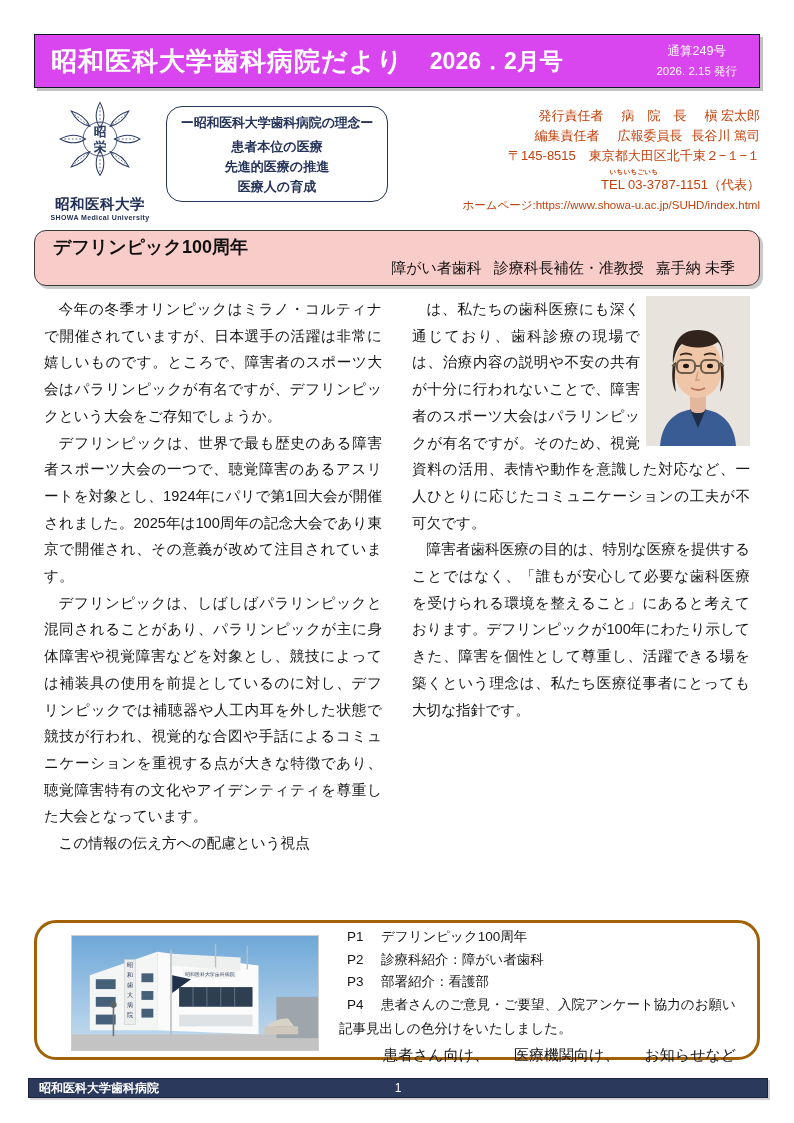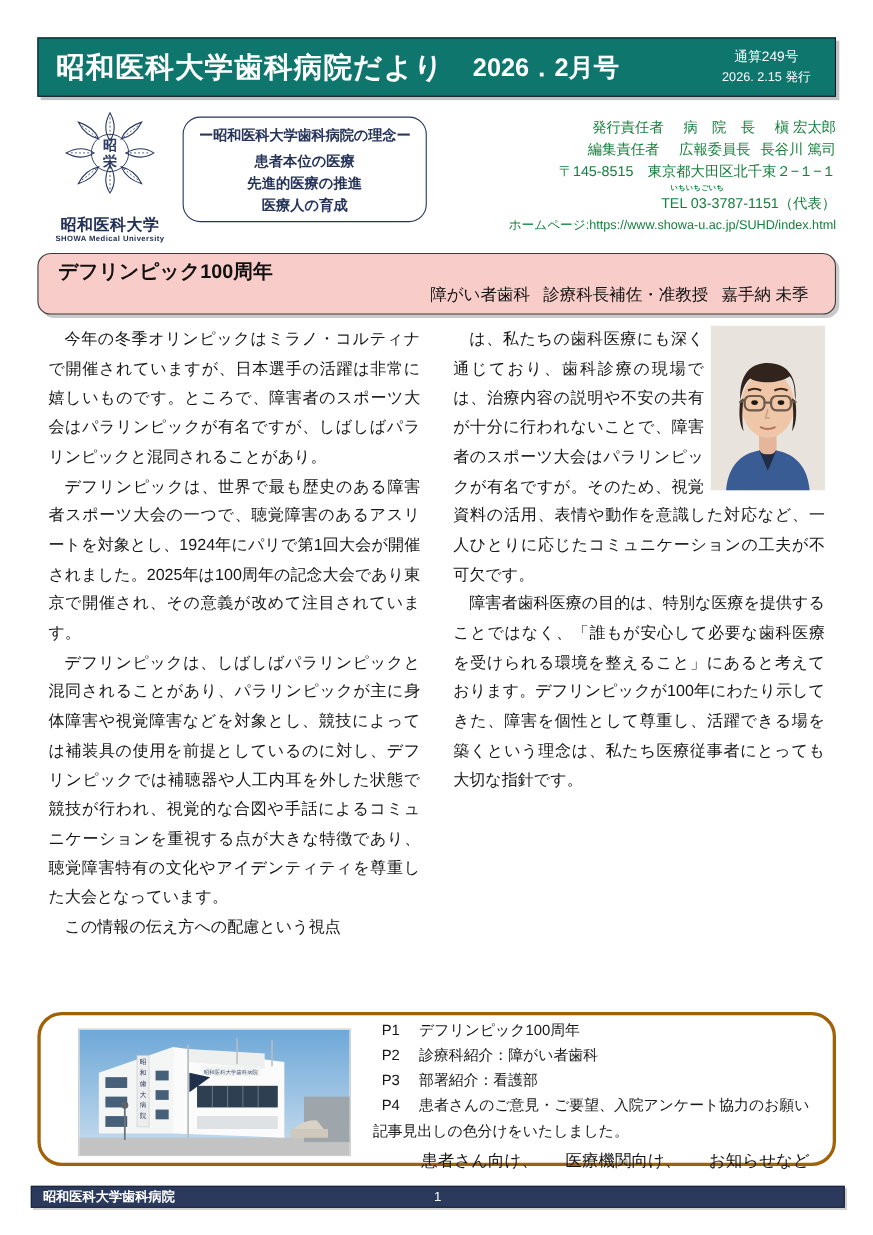--- a/index.html
+++ b/index.html
@@ -17,21 +17,21 @@
     overflow: hidden;
   }
 
   
   .masthead {
     position: absolute;
     left: 34px;
     top: 34px;
     width: 726px;
     height: 54px;
-    background: #0f766e;
+    background: #d946ef;
     border: 1.5px solid #111827;
     box-sizing: border-box;
     box-shadow: 3px 3px 0 rgba(120,120,120,.45);
     display: flex;
     align-items: center;
   }
   .masthead-title {
     color: #ffffff;
     font-size: 26px;
     font-weight: 700;
@@ -116,21 +116,21 @@
     white-space: nowrap;
     text-align: center;
   }
 
   .publisher {
     position: absolute;
     right: 0;
     top: 6px;
     width: 352px;
     text-align: right;
-    color: #15803d;
+    color: #c2410c;
     font-size: 13px;
     line-height: 1.55;
   }
   .pub-row { white-space: nowrap; }
   .pub-row .sp { display:inline-block; width: 18px; }
   .pub-row .sp-s { display:inline-block; width: 9px; }
   .pub-addr { white-space: nowrap; position: relative; }
   .ruby-wrap { position: relative; display:inline-block; }
   .ruby-text {
     position: absolute;
@@ -385,21 +385,21 @@
 <div class="article-banner">
   <div class="article-title">デフリンピック100周年</div>
   <div class="article-byline">
     <span>障がい者歯科</span><span class="gap"></span><span>診療科長補佐・准教授</span><span class="gap"></span><span>嘉手納 未季</span>
   </div>
 </div>
 
 <div class="columns">
 
   <div class="col col-left">
-    <p>今年の冬季オリンピックはミラノ・コルティナで開催されていますが、日本選手の活躍は非常に嬉しいものです。ところで、障害者のスポーツ大会はパラリンピックが有名ですが、しばしばパラリンピックと混同されることがあり。</p>
+    <p>今年の冬季オリンピックはミラノ・コルティナで開催されていますが、日本選手の活躍は非常に嬉しいものです。ところで、障害者のスポーツ大会はパラリンピックが有名ですが、デフリンピックという大会をご存知でしょうか。</p>
     <p>デフリンピックは、世界で最も歴史のある障害者スポーツ大会の一つで、聴覚障害のあるアスリートを対象とし、1924年にパリで第1回大会が開催されました。2025年は100周年の記念大会であり東京で開催され、その意義が改めて注目されています。</p>
     <p>デフリンピックは、しばしばパラリンピックと混同されることがあり、パラリンピックが主に身体障害や視覚障害などを対象とし、競技によっては補装具の使用を前提としているのに対し、デフリンピックでは補聴器や人工内耳を外した状態で競技が行われ、視覚的な合図や手話によるコミュニケーションを重視する点が大きな特徴であり、聴覚障害特有の文化やアイデンティティを尊重した大会となっています。</p>
     <p>この情報の伝え方への配慮という視点</p>
   </div>
 
   <div class="col col-right">
     <div class="portrait">
       <svg class="portrait-svg" viewBox="0 0 104 150">
         <rect width="104" height="150" fill="#e8e3dd"></rect>
 

